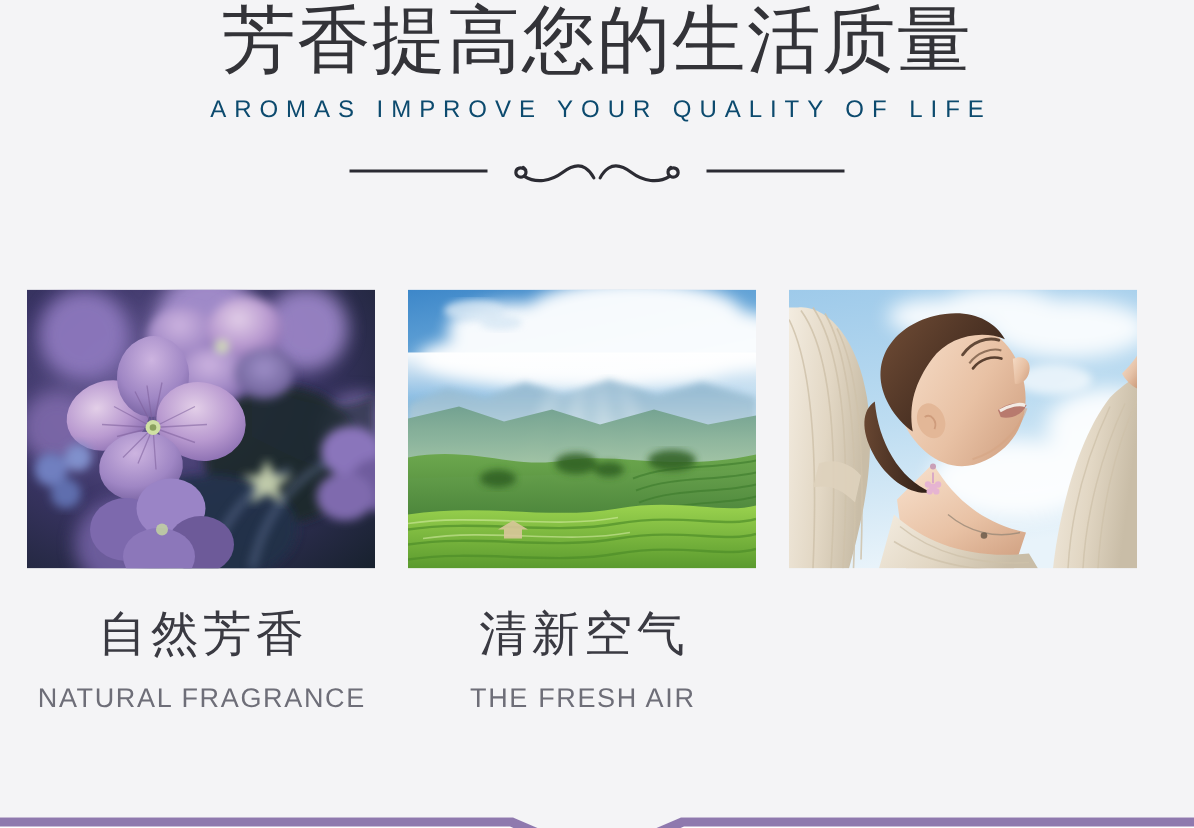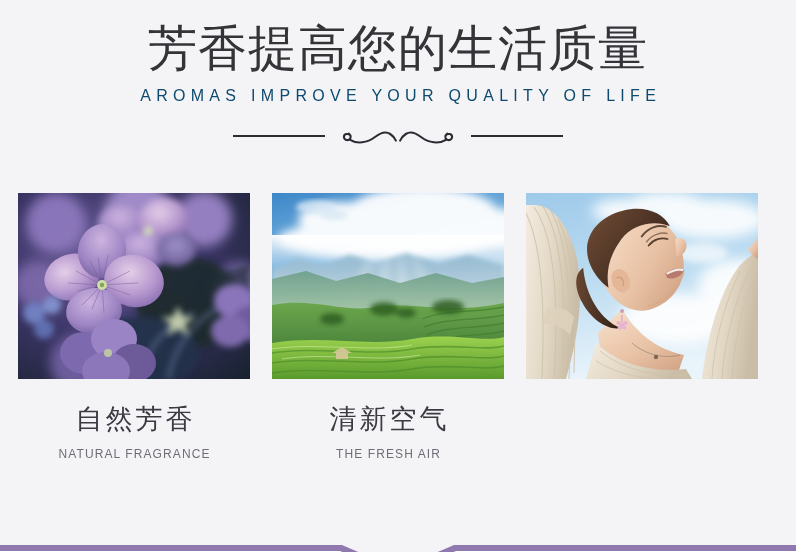--- a/index.html
+++ b/index.html
@@ -16,21 +16,20 @@
   .banner {
     position: relative;
     width: 796px;
     height: 552px;
     background: #f4f4f6;
     box-sizing: border-box;
   }
 
   
   .header {
-    padding-top: 22px;
     text-align: center;
   }
   .main-title {
     font-size: 49px;
     line-height: 1.12;
     font-weight: 400;
     color: #333338;
     letter-spacing: 1px;
     margin: 0;
     font-family: "DejaVu Sans", "Liberation Sans", sans-serif;
@@ -85,31 +84,31 @@
     position: relative;
   }
   .card-photo svg {
     display: block;
     width: 232px;
     height: 186px;
   }
   .card-title {
     margin: 22px 0 0 0;
     text-align: center;
-    font-size: 27px;
+    font-size: 32px;
     font-weight: 400;
     color: #3a3a42;
     letter-spacing: 3px;
     text-indent: 3px;
     font-family: "DejaVu Sans", "Liberation Sans", sans-serif;
   }
   .card-caption {
     margin: 10px 0 0 0;
     text-align: center;
-    font-size: 12px;
+    font-size: 18px;
     font-weight: 400;
     color: #6e6e78;
     letter-spacing: 1.1px;
     text-indent: 1.1px;
     font-family: "Liberation Sans", sans-serif;
   }
 
   
   .bottom-bar {
     position: absolute;

